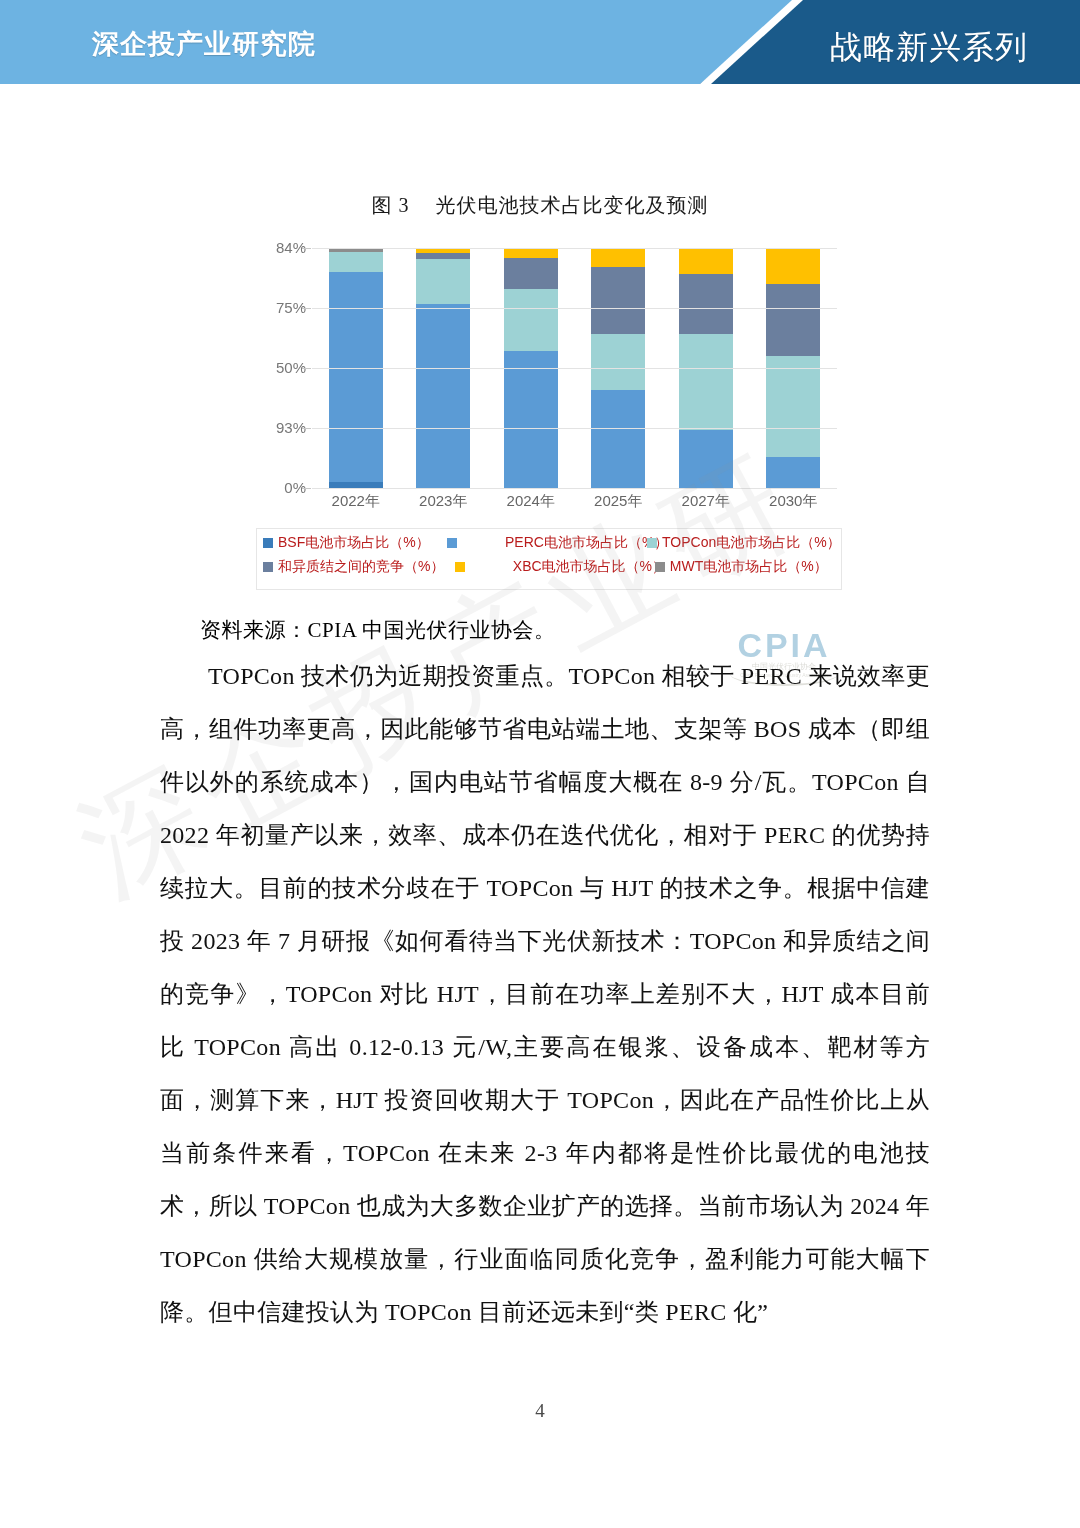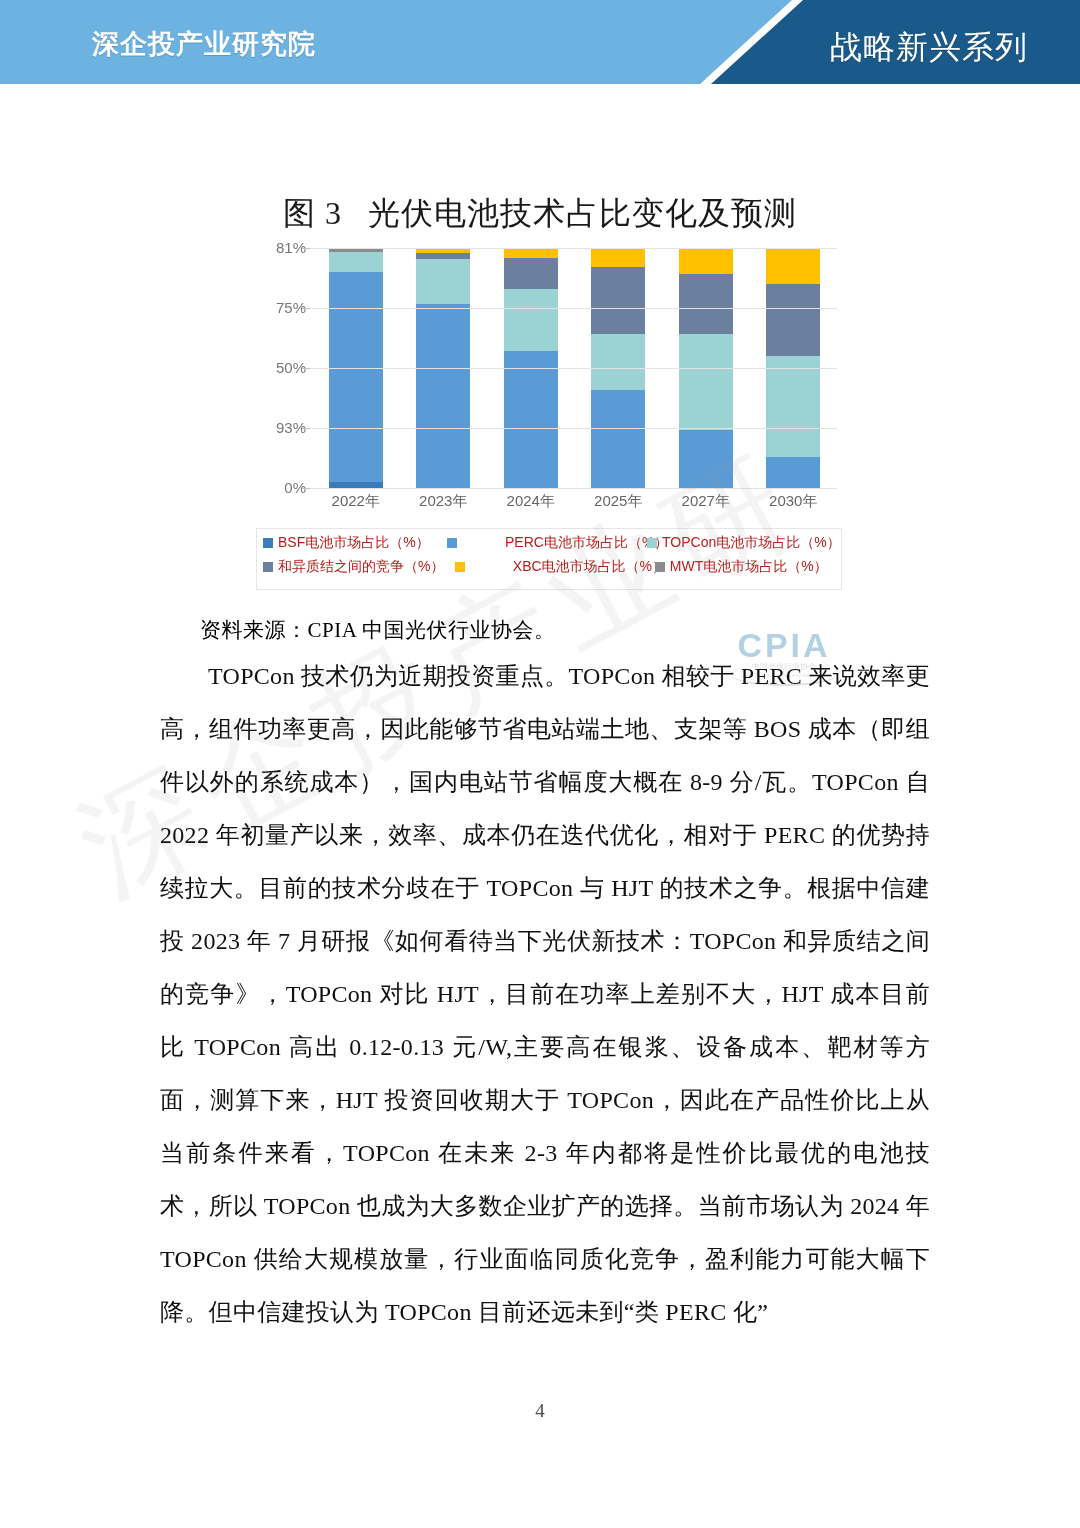--- a/index.html
+++ b/index.html
@@ -48,21 +48,21 @@
     font-weight: normal; font-size: 32px; color: #ffffff;
     letter-spacing: 1px;
     text-shadow: 0 1px 1px rgba(0,0,0,0.18);
   }
 
   
   .figure-title {
     position: absolute; left: 0; top: 192px;
     width: 1080px; text-align: center;
     font-family: "Liberation Serif", serif;
-    font-size: 32px; color: #1a1a1a; letter-spacing: 1px;
+    font-size: 20px; color: #1a1a1a; letter-spacing: 1px;
   }
   .figure-title .num { margin-right: 26px; }
 
   .chart-wrap {
     position: absolute; left: 252px; top: 240px;
     width: 590px; height: 350px;
   }
 
   .plot {
     position: absolute; left: 60px; top: 8px;
@@ -255,21 +255,21 @@
         <div class="gridline" style="top: 188px; left: 60px;"></div>
         <div class="ytick" style="top: 188px; left: -8px; width: 62px;">93%</div>
         <div style="position: absolute; left: 50px; top: 188px; width: 9px; height: 1px; background: rgb(201, 201, 201);"></div>
         <div class="gridline" style="top: 128px; left: 60px;"></div>
         <div class="ytick" style="top: 128px; left: -8px; width: 62px;">50%</div>
         <div style="position: absolute; left: 50px; top: 128px; width: 9px; height: 1px; background: rgb(201, 201, 201);"></div>
         <div class="gridline" style="top: 68px; left: 60px;"></div>
         <div class="ytick" style="top: 68px; left: -8px; width: 62px;">75%</div>
         <div style="position: absolute; left: 50px; top: 68px; width: 9px; height: 1px; background: rgb(201, 201, 201);"></div>
         <div class="gridline" style="top: 8px; left: 60px;"></div>
-        <div class="ytick" style="top: 8px; left: -8px; width: 62px;">81%</div>
+        <div class="ytick" style="top: 8px; left: -8px; width: 62px;">84%</div>
         <div style="position: absolute; left: 50px; top: 8px; width: 9px; height: 1px; background: rgb(201, 201, 201);"></div>
       </div>
     <div class="xlabels" id="xlabels">
         <div class="xlabel">2022年</div>
         <div class="xlabel">2023年</div>
         <div class="xlabel">2024年</div>
         <div class="xlabel">2025年</div>
         <div class="xlabel">2027年</div>
         <div class="xlabel">2030年</div>
       </div>

